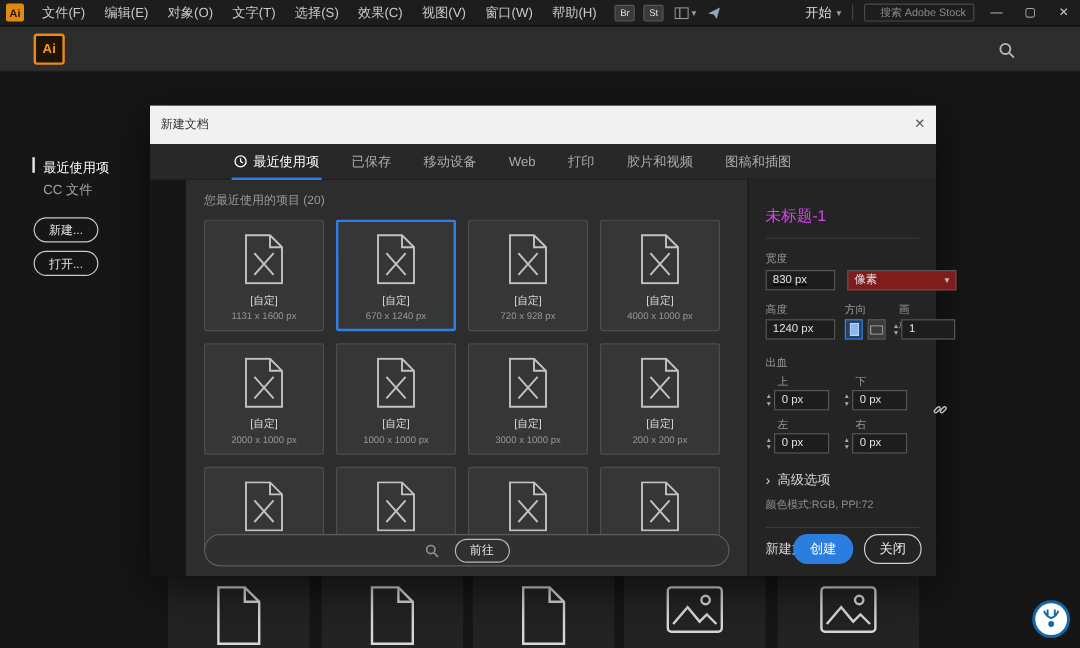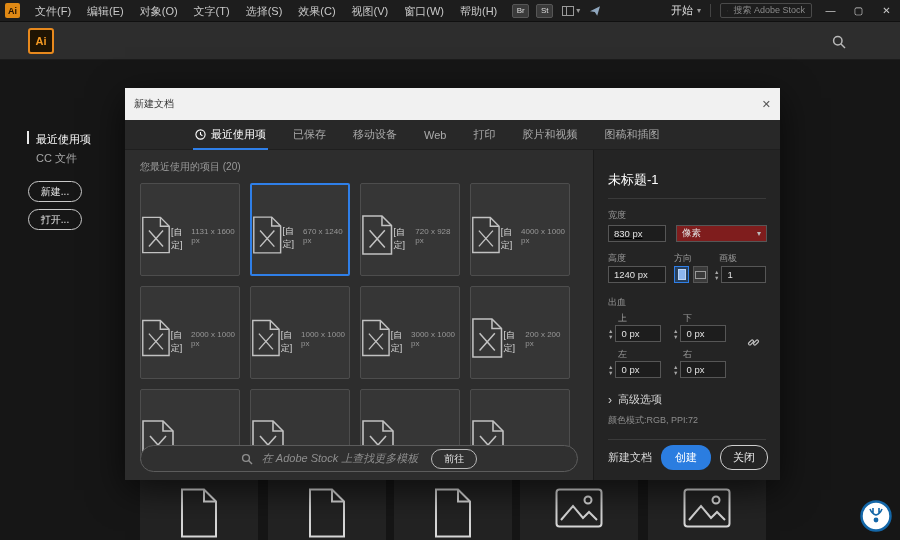--- a/index.html
+++ b/index.html
@@ -44,36 +44,36 @@
   .dialog { position:absolute; left:125px; top:88px; width:655px; height:392px; z-index:10;
             display:flex; flex-direction:column; box-shadow:0 10px 34px rgba(0,0,0,.65); }
   .dlg-titlebar { height:17px; background:#f1f1f1; display:flex; align-items:center; font-size:10px; color:#333; padding:16px 9px; }
   .dlg-close { margin-left:auto; color:#555; font-size:11px; line-height:17px; }
   .dlg-tabs { height:30px; background:#282828; display:flex; align-items:center; padding-left:70px; gap:27px; border-bottom:1px solid #1f1f1f; }
   .tab { font-size:11px; color:#ababab; height:30px; display:flex; align-items:center; gap:5px; position:relative; white-space:nowrap; }
   .tab.active { color:#ffffff; }
   .tab.active::after { content:""; position:absolute; left:-2px; right:-2px; bottom:0; height:2px; background:#2f7fe8; }
   .dlg-body { flex:1; display:flex; min-height:0; }
 
-  .dlg-left { width:468px; background:#2d2d2d; position:relative; padding:10px 0 10px 15px; }
+  .dlg-left { width:468px; background:#2d2d2d; position:relative; padding:10px 0 10px 15px;margin-left:30px; }
   .recent-heading { font-size:10px; color:#9a9a9a; margin-bottom:9px; }
   .tmpl-grid { display:grid; grid-template-columns:repeat(4,100px); gap:10px; height:278px; overflow:hidden; }
   .card { width:100px; height:93px; background:#363636; border:1px solid #4d4d4d; border-radius:2px;
-          display:flex; flex-direction:row; align-items:center; padding-top:11px; }
+          display:flex; flex-direction:column; align-items:center; padding-top:11px; }
   .card.selected { border:2px solid #2f7fe8; padding-top:10px; }
   .card .nm { font-size:9px; color:#dcdcdc; margin-top:7px; }
   .card .sz { font-size:8px; color:#979797; margin-top:2px; }
   .stock-row { position:absolute; left:15px; right:15px; bottom:8px; height:27px; background:#303030;
                border:1px solid #5c5c5c; border-radius:14px; display:flex; align-items:center; justify-content:center; gap:9px; }
   .stock-ph { font-size:11px; font-style:italic; color:#8f8f8f; }
   .go-btn { border:1px solid #b8b8b8; border-radius:11px; color:#e5e5e5; font-size:10px; padding:2px 12px; margin-left:4px; background:transparent; }
 
   .dlg-right { flex:1; background:#242424; border-left:1px solid #1a1a1a; position:relative; padding:12px 14px; }
   .pd-heading { font-size:10px; color:#9a9a9a; }
-  .doc-name { font-size:13px; color:#ffffff; margin-top:9px; padding-bottom:9px; border-bottom:1px solid #3a3a3a; }
+  .doc-name { font-size:13px; color:#d946ef; margin-top:9px; padding-bottom:9px; border-bottom:1px solid #3a3a3a; }
   .fld-label { font-size:9px; color:#9a9a9a; }
   .pr-row { position:relative; }
   .input { height:17px; background:#1d1d1d; border:1px solid #565656; font-size:9.5px; color:#e2e2e2;
            display:flex; align-items:center; padding-left:5px; }
   .unit-select { position:absolute; left:68px; top:0; width:91px; height:17px; background:#7f1d1d; border:1px solid #565656;
                  display:flex; align-items:center; justify-content:space-between; font-size:9.5px; color:#e2e2e2; padding:0 5px; }
   .spinner { display:inline-flex; flex-direction:column; justify-content:center; font-size:5.5px; line-height:6px;
              color:#a8a8a8; margin-right:2px; }
   .orient-tile { position:absolute; top:0; width:15px; height:17px; border:1px solid #565656; background:#3a3a3a;
                  display:flex; align-items:center; justify-content:center; }
@@ -326,21 +326,20 @@
                 <path d="M9 16 l16 18 M25 16 l-16 18" stroke="#c2c2c2" stroke-width="1.6"></path>
               </svg>
           </div>
         </div>
 
         <div class="stock-row">
           <svg width="12" height="12" viewBox="0 0 12 12">
               <circle cx="5" cy="5" r="3.4" fill="none" stroke="#8f8f8f" stroke-width="1.4"></circle>
               <path d="M7.6 7.6 L11 11" stroke="#8f8f8f" stroke-width="1.4"></path>
             </svg>
-          <span class="stock-ph">在 Adobe Stock 上查找更多模板</span>
           <button class="go-btn">前往</button>
         </div>
       </div>
 
       <div class="dlg-right">
         <div class="doc-name">未标题-1</div>
 
         <div class="fld-label" style="margin-top:10px;">宽度</div>
         <div class="pr-row" style="height:17px; margin-top:3px;text-decoration:underline;">
           <div class="input" style="width:58px;">830 px</div>

